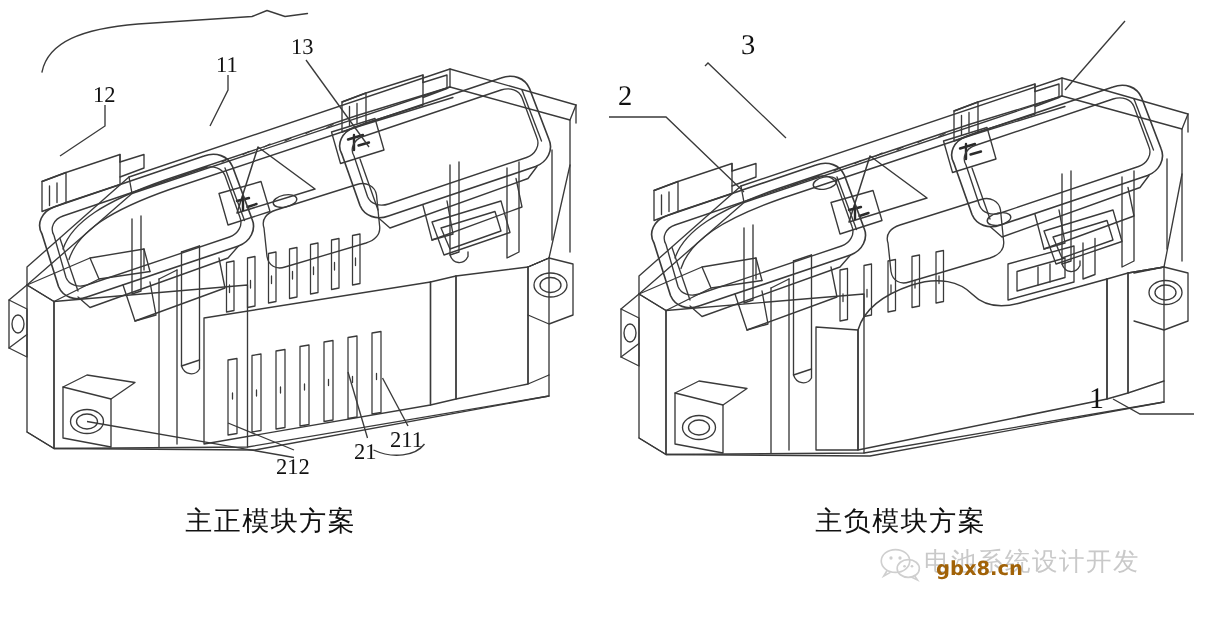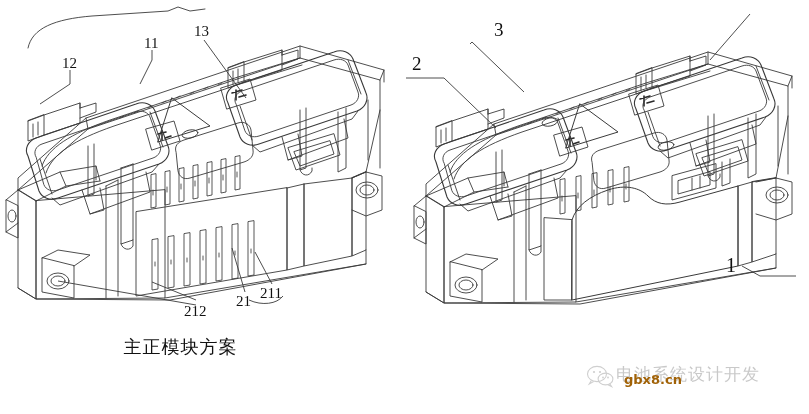--- a/index.html
+++ b/index.html
@@ -343,20 +343,21 @@
         <path d="M338 266 L356 276 L392 276"></path>
         <path d="M346 14 L306 60"></path>
       </g>
       <g font-family="'Liberation Serif', serif" font-size="17" fill="#111">
         <text x="8" y="70" font-size="19">2</text>
         <text x="90" y="36" font-size="19">3</text>
         <text x="322" y="272" font-size="20">1</text>
       </g>
     </svg>
 
+    <div class="caption" id="caption-right">主负模块方案</div>
   </div>
 
   <div class="watermark">
     <svg class="wm-logo" viewBox="0 0 28 24">
       <g fill="none" stroke="#cfcfcf" stroke-width="1.1">
         <ellipse cx="11" cy="10" rx="9.5" ry="7.6"></ellipse>
         <path d="M5.5 16.2 L3.2 20 L7.6 17.6"></path>
         <ellipse cx="19.5" cy="15" rx="7.4" ry="5.9"></ellipse>
         <path d="M23.6 19.6 L25.6 22.6 L21.9 20.8"></path>
       </g>

